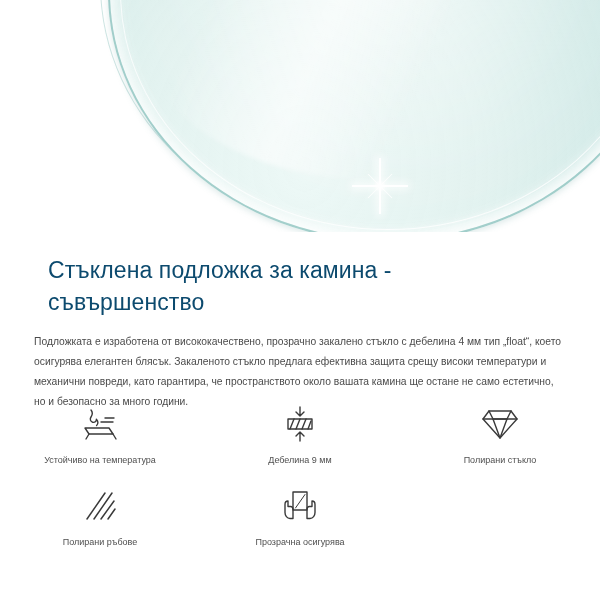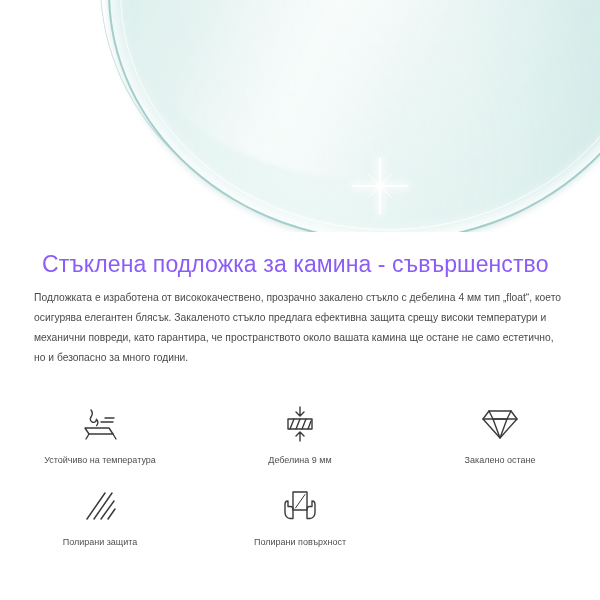--- a/index.html
+++ b/index.html
@@ -127,26 +127,26 @@
 
   
   .content {
     position: absolute;
     left: 0;
     top: 232px;
     width: 600px;
     padding: 0 34px;
   }
   .headline {
-    margin: 8px;
+    margin: 14px;
     padding-top: 8px;
     font-size: 23px;
     line-height: 32px;
     font-weight: 400;
-    color: #8b5cf6;
+    color: #0c4a6e;
     letter-spacing: 0.1px;
   }
   .body-copy {
     margin: 6px 0 0 0;
     font-size: 10.3px;
     line-height: 20px;
     color: #4a4a4a;
     max-width: 534px;
   }
 
@@ -232,40 +232,40 @@
 
   <div class="feature">
     <div class="feature-icon">
       <svg width="38" height="34" viewBox="0 0 38 34" fill="none" stroke="#3a3a3a" stroke-width="1.4" stroke-linecap="round" stroke-linejoin="round">
         <path d="M8 4 h22 l6 8 L19 31 L2 12 z"></path>
         <path d="M2 12 h34"></path>
         <path d="M8 4 l4 8 L19 31 M30 4 l-4 8 L19 31"></path>
         <path d="M12 12 h14"></path>
       </svg>
     </div>
-    <div class="feature-label">Закалено остане</div>
+    <div class="feature-label">Полирани стъкло</div>
   </div>
 
   <div class="feature">
     <div class="feature-icon">
       <svg width="34" height="34" viewBox="0 0 34 34" fill="none" stroke="#3a3a3a" stroke-width="1.5" stroke-linecap="round">
         <path d="M4 30 L22 4"></path>
         <path d="M11 30 L29 4"></path>
         <path d="M18 30 L31 12"></path>
         <path d="M25 30 L32 20"></path>
       </svg>
     </div>
-    <div class="feature-label">Полирани защита</div>
+    <div class="feature-label">Полирани ръбове</div>
   </div>
 
   <div class="feature">
     <div class="feature-icon">
       <svg width="40" height="34" viewBox="0 0 40 34" fill="none" stroke="#3a3a3a" stroke-width="1.4" stroke-linecap="round" stroke-linejoin="round">
         <rect x="13" y="3" width="14" height="18"></rect>
         <path d="M15.5 19 L25 5.5" stroke-width="1"></path>
         <path d="M8 12 c-2 0 -3 1.5 -3 3.5 v8 c0 3 2 6 5 6 h3 v-9 c0 -2 -1 -3 -2.5 -3 H8 z"></path>
         <path d="M32 12 c2 0 3 1.5 3 3.5 v8 c0 3 -2 6 -5 6 h-3 v-9 c0 -2 1 -3 2.5 -3 H32 z"></path>
       </svg>
     </div>
-    <div class="feature-label">Полирани повърхност</div>
+    <div class="feature-label">Прозрачна осигурява</div>
   </div>
 
 </div>
 
 </body></html>

